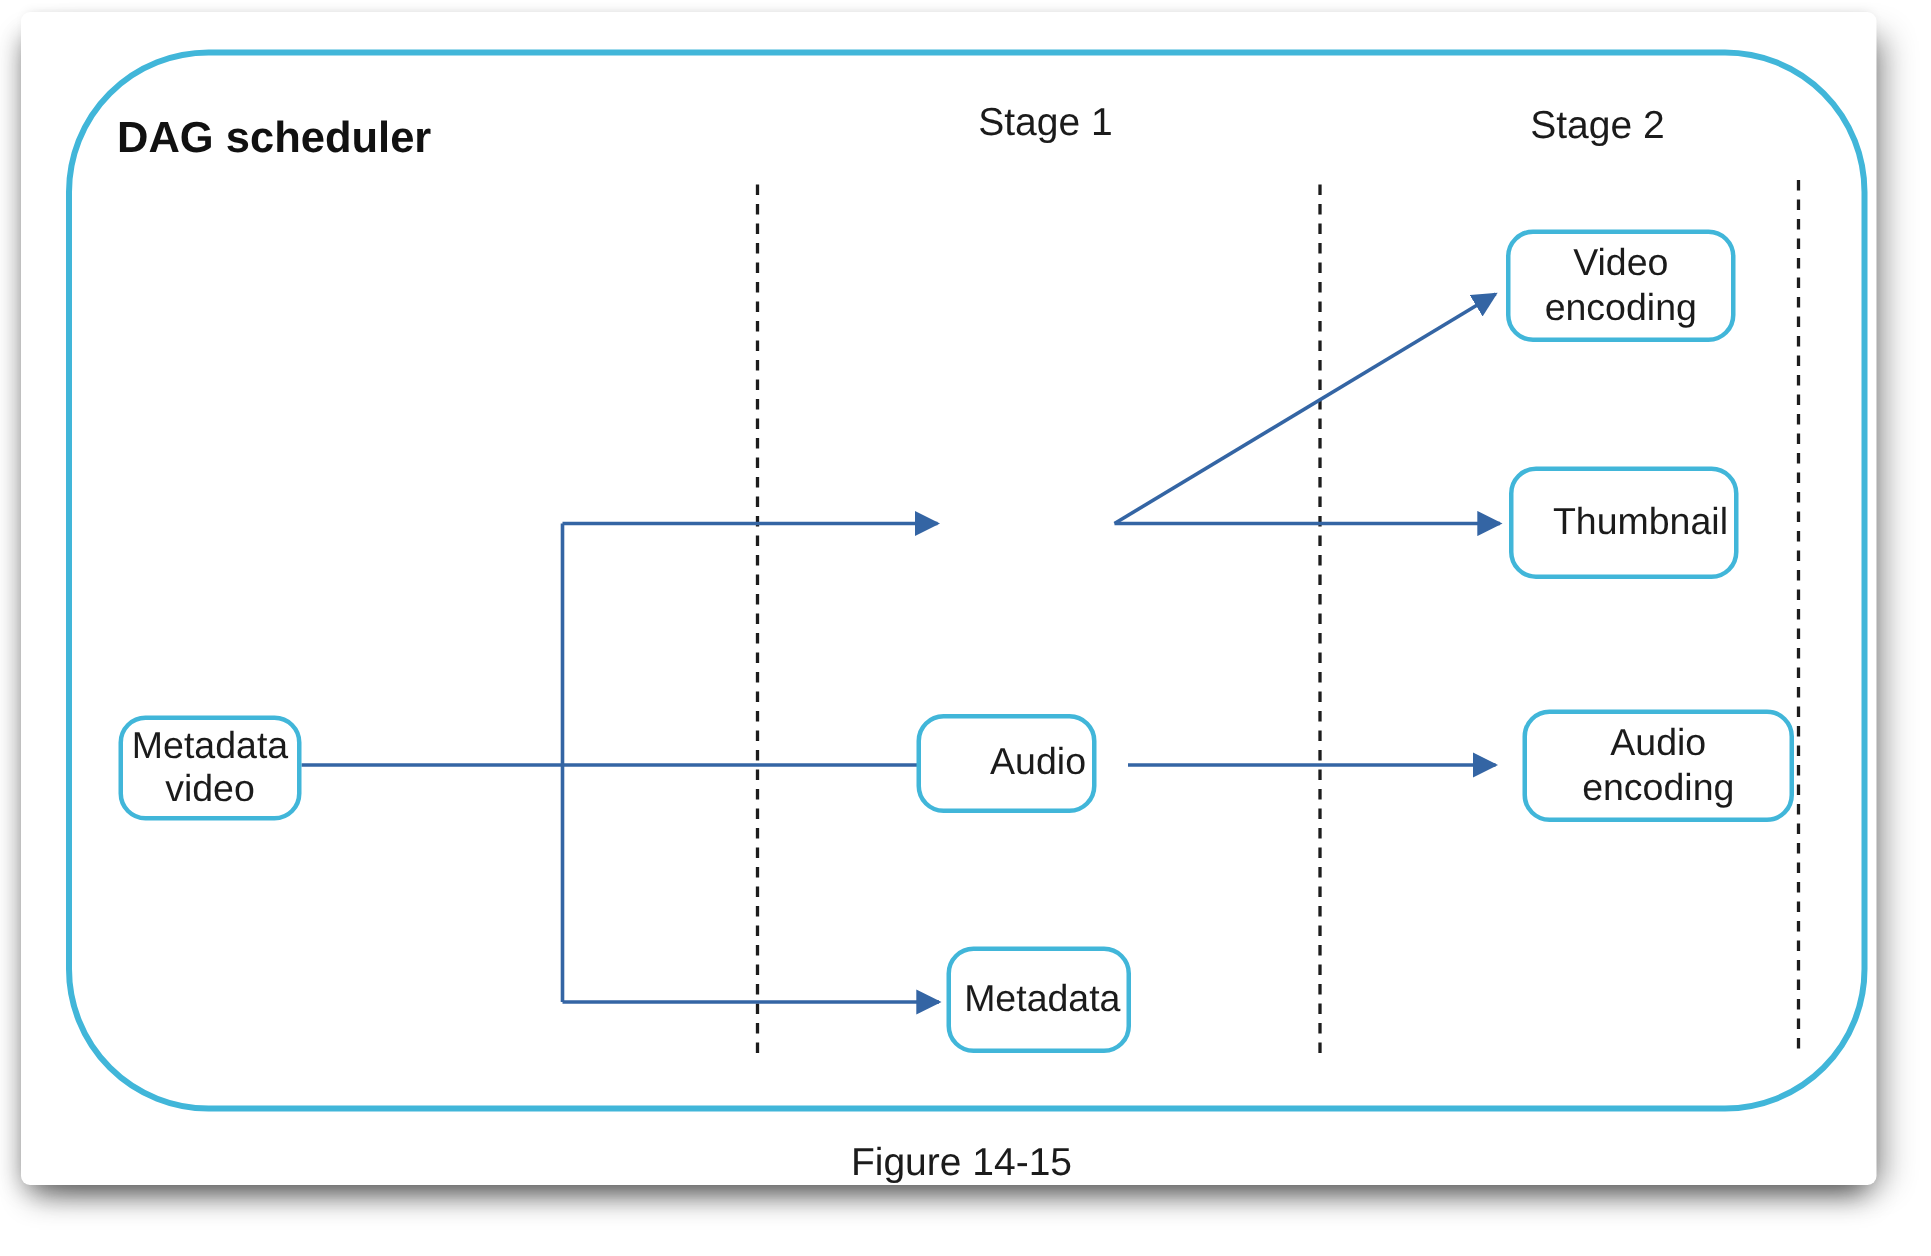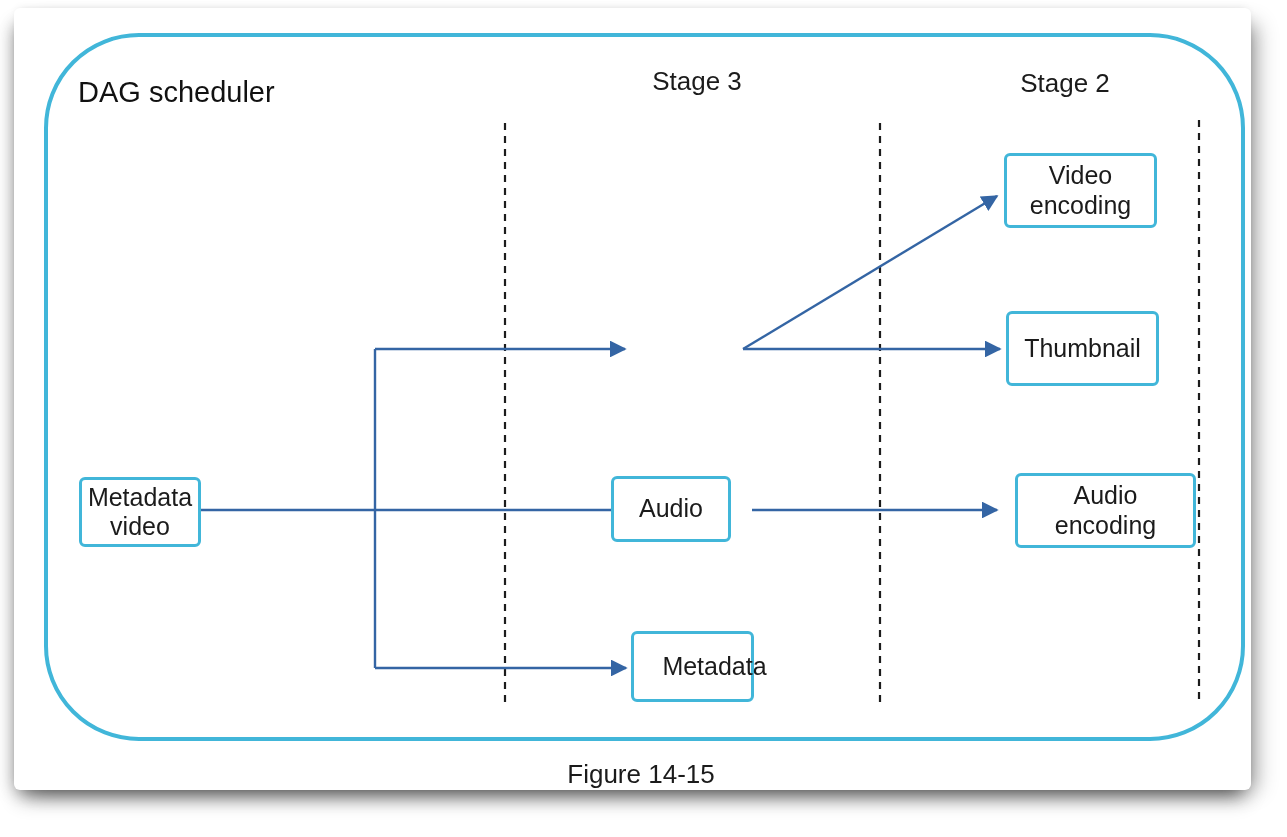--- a/index.html
+++ b/index.html
@@ -34,42 +34,42 @@
     box-sizing: border-box;
     border: 4px solid #41b6d9;
     border-radius: 95px;
     background: transparent;
   }
   .dag-title {
     position: absolute;
     left: 64px;
     top: 68px;
     font-size: 29px;
-    font-weight: normal;
+    font-weight: bold;
     color: #111111;
     white-space: nowrap;
   }
   .stage-label {
     position: absolute;
     transform: translateX(-50%);
     font-size: 26px;
     color: #1b1b1b;
     white-space: nowrap;
   }
   .stage-label.s1 { left: 683px; top: 58px; }
   .stage-label.s2 { left: 1051px; top: 60px; }
   .node {
     position: absolute;
     box-sizing: border-box;
     border: 3px solid #41b6d9;
-    border-radius: 6px;
+    border-radius: 18px;
     background: #ffffff;
     display: flex;
     align-items: center;
-    justify-content: center;
+    justify-content: flex-end;
     text-align: center;
     font-size: 25px;
     line-height: 1.18;
     color: #1b1b1b;
     padding: 0 4px;
     z-index: 3;
   }
   .node.original-video { left: 65px;  top: 469px; width: 122px; height: 70px; }
   .node.video          { left: 616px; top: 308px; width: 113px; height: 68px; }
   .node.audio          { left: 597px; top: 468px; width: 120px; height: 66px; }
@@ -96,21 +96,21 @@
 </style>
 </head>
 <body>
 
 <div class="page">
 
   <div class="dag-container"></div>
 
   <div class="dag-title">DAG scheduler</div>
 
-  <div class="stage-label s1">Stage 3</div>
+  <div class="stage-label s1">Stage 1</div>
   <div class="stage-label s2">Stage 2</div>
 
   <svg class="wires" width="1287" height="837" viewBox="0 0 1287 837">
     <defs>
       <marker id="arrow" viewBox="0 0 10 10" refX="9" refY="5" markerWidth="7" markerHeight="7" orient="auto-start-reverse">
         <path d="M0,0 L10,5 L0,10 z" fill="#3465a4"></path>
       </marker>
     </defs>
 
     <line x1="491" y1="115" x2="491" y2="697" stroke="#1c1c1c" stroke-width="2.2" stroke-dasharray="7 6"></line>

